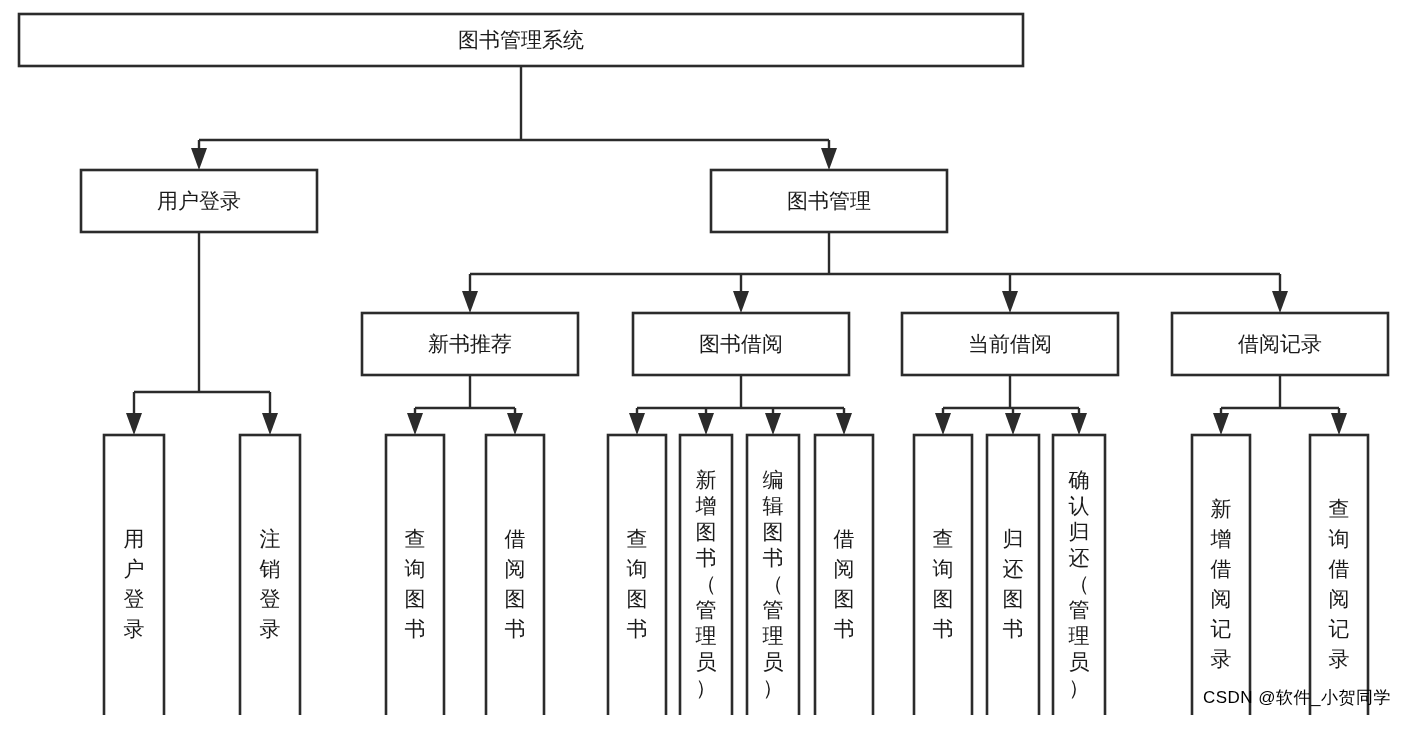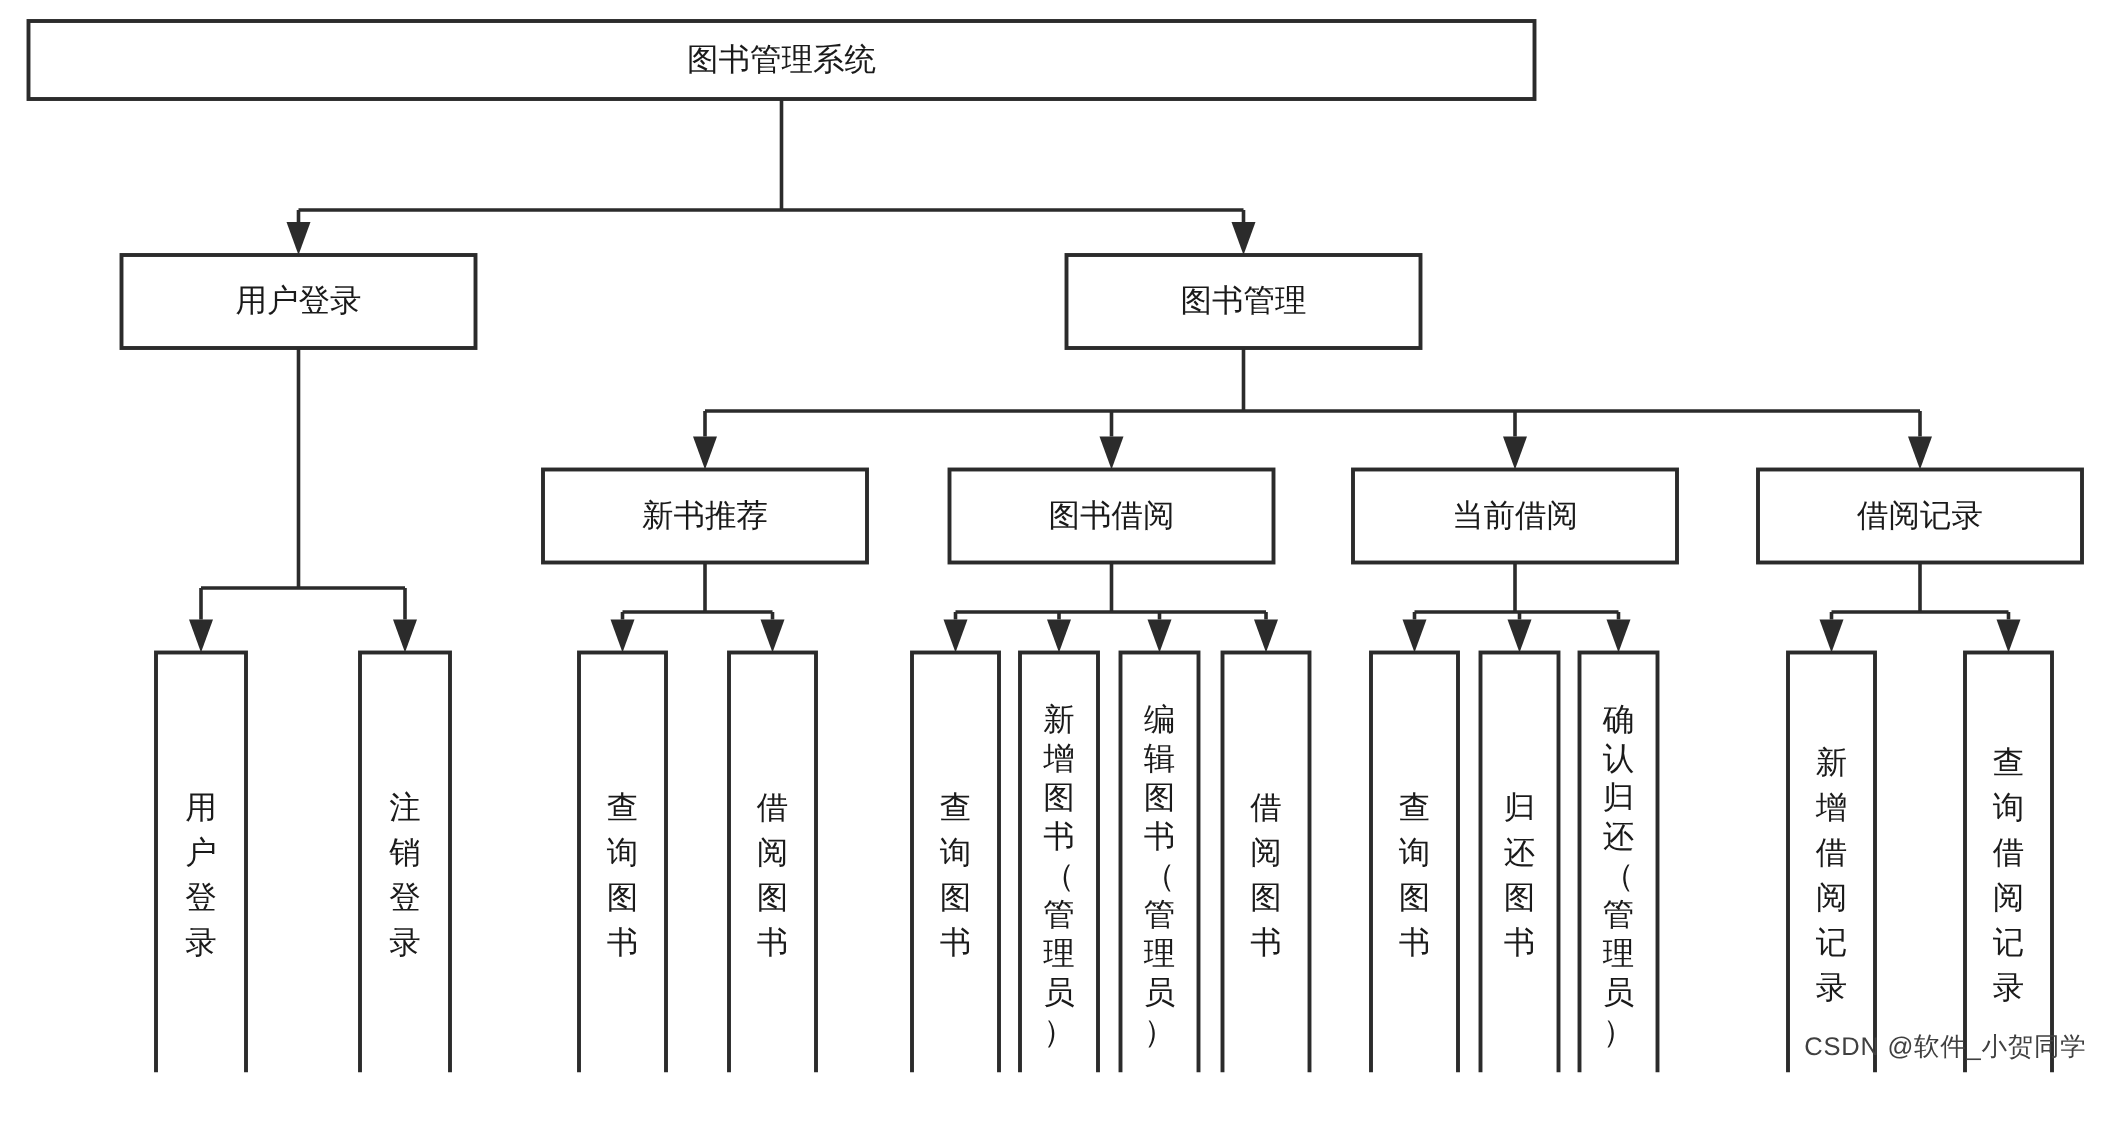--- a/index.html
+++ b/index.html
@@ -49,21 +49,21 @@
   .arrow-head {
     fill: #2b2b2b;
     stroke: none;
   }
   .watermark {
     position: absolute;
     right: 14px;
     bottom: 6px;
     font-family: "Liberation Sans", "DejaVu Sans", sans-serif;
     font-size: 17px;
-    color: #404040;
+    color: #000000;
     letter-spacing: 0.5px;
     white-space: nowrap;
     user-select: none;
   }
 </style>
 </head>
 <body>
 
 <div id="diagram-root">
   <svg class="flow" id="flow-svg" viewBox="0 0 1405 747">

